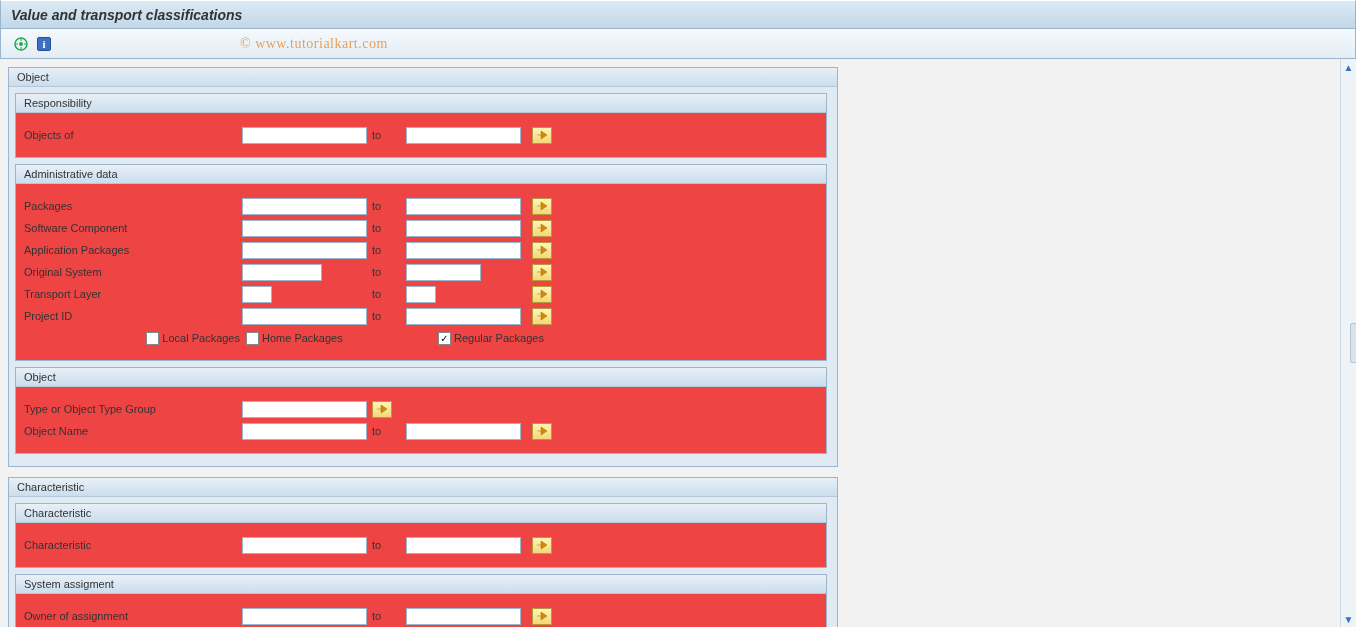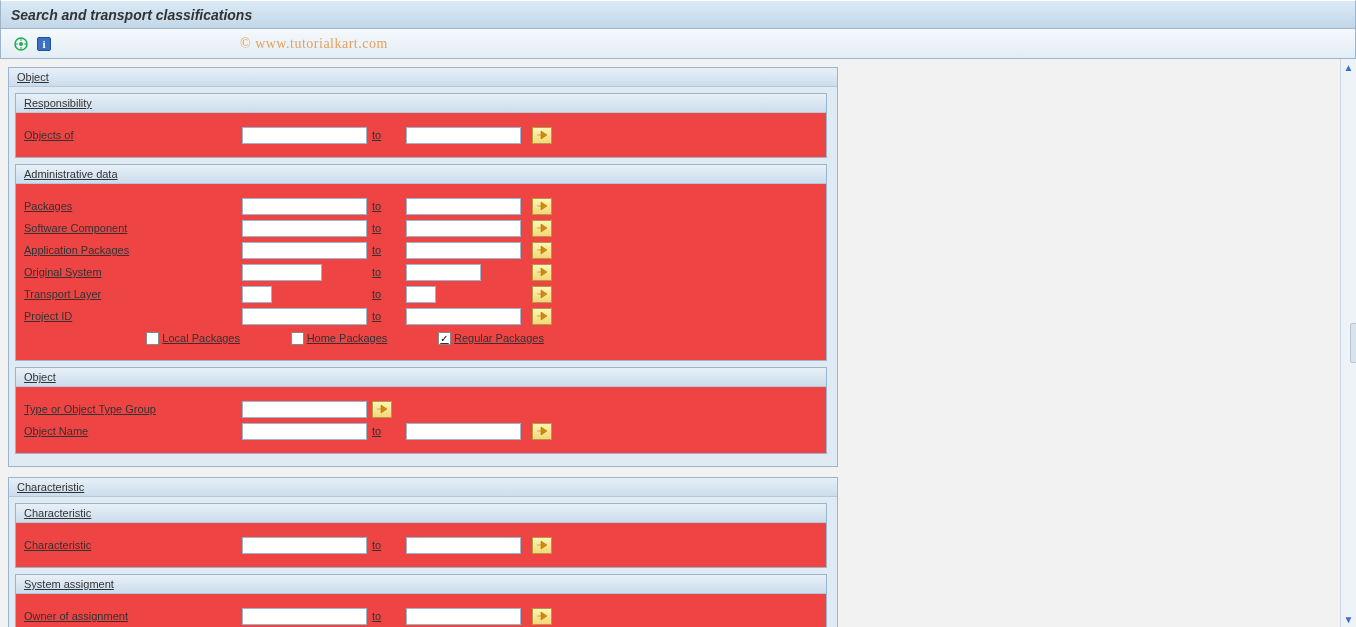--- a/index.html
+++ b/index.html
@@ -15,21 +15,21 @@
   
   .watermark { position: absolute; top: 36px; left: 240px; color: #e8a05c; font-size: 14px; font-family: "Times New Roman", serif; letter-spacing: 0.5px; pointer-events:none;}
 
   .content-wrap { position:relative; height: calc(627px - 59px); }
   .content { position:absolute; top:0; left:0; right:16px; bottom:0; overflow-y: auto; background: #f2f2f2; padding: 8px; }
   .vscroll { position:absolute; right:0; top:0; width:16px; height:100%; background:#eef3f7; border-left:1px solid #cdd9e3; }
   .vscroll .arrow { height:16px; display:flex; align-items:center; justify-content:center; color:#3b6fc4; font-size:10px; cursor:pointer;}
   .vscroll .track { height: calc(100% - 32px); position:relative; }
   .grip { position:absolute; top:50%; right:-2px; width:8px; height:40px; background:#d8e3ec; border:1px solid #b7c6d3; border-radius:2px; transform:translateY(-50%);}
 
-  .group { border: 1px solid #9ab5cc; margin-bottom: 10px; background: #dfeaf3; width: 830px; text-decoration: underline; }
+  .group { border: 1px solid #9ab5cc; margin-bottom: 10px; background: #dfeaf3; width: 830px; }
   .group-title { background: linear-gradient(#e8f0f7, #cbdded); border-bottom: 1px solid #b4c8da; padding: 3px 8px; font-size: 11px; color: #333; }
   .group-body { padding: 6px; }
 
   .subgroup { border: 1px solid #9ab5cc; margin-bottom: 6px; background: #ef4444; width: 812px;}
   .subgroup-title { background: linear-gradient(#e8f0f7, #cbdded); border-bottom: 1px solid #b4c8da; padding: 3px 8px; font-size: 11px; color: #333; }
   .subgroup-body { padding: 11px 6px; }
 
   .row { display: flex; align-items: center; height: 22px; }
   .label { width: 220px; padding-left: 2px; color: #333; }
   .input { height: 17px; border: 1px solid #9ab5cc; background: #fff; padding: 0 2px; font-size: 11px; }
@@ -45,21 +45,21 @@
   .cb { width:13px; height:13px; border:1px solid #888; background:#fff; display:inline-flex; align-items:center; justify-content:center; font-size:10px; color:#000;}
   
   .col-from { display:inline-block; width:130px; }
   .col-to-lbl { display:inline-block; width:30px; }
   .col-to { display:inline-block; width:120px; margin-left:4px;}
 </style>
 </head>
 <body>
 
 <div class="title-bar">
-  <h1>Search and transport classifications</h1>
+  <h1>Value and transport classifications</h1>
 </div>
 
 <div class="toolbar">
   <span class="tb-btn exec" title="Execute">
     <svg viewBox="0 0 16 16">
         <circle cx="8" cy="8" r="6" fill="none" stroke="#2a5" stroke-width="1.5"></circle>
         <circle cx="8" cy="8" r="2" fill="#2a5"></circle>
         <line x1="8" y1="2" x2="8" y2="5" stroke="#2a5"></line>
         <line x1="8" y1="11" x2="8" y2="14" stroke="#2a5"></line>
         <line x1="2" y1="8" x2="5" y2="8" stroke="#2a5"></line>
@@ -162,21 +162,21 @@
                   <svg viewBox="0 0 12 10">
                     <path d="M1 5 L5 5 L5 1 L11 5 L5 9 L5 5" fill="#d48b00" stroke="#a66b00" stroke-width="0.5"></path>
                   </svg>
                 </span>
           </div>
           <div class="cb-row">
             <span class="cb-wrap" style="margin-left:2px; width:216px;justify-content:flex-end;">
               <span class="cb"></span>
               <span>Local Packages</span>
             </span>
-            <span class="cb-wrap" style="width:186px;justify-content:center;">
+            <span class="cb-wrap" style="width:186px;">
               <span class="cb"></span>
               <span>Home Packages</span>
             </span>
             <span class="cb-wrap">
               <span class="cb">✓</span>
               <span>Regular Packages</span>
             </span>
           </div>
         </div>
       </div>

